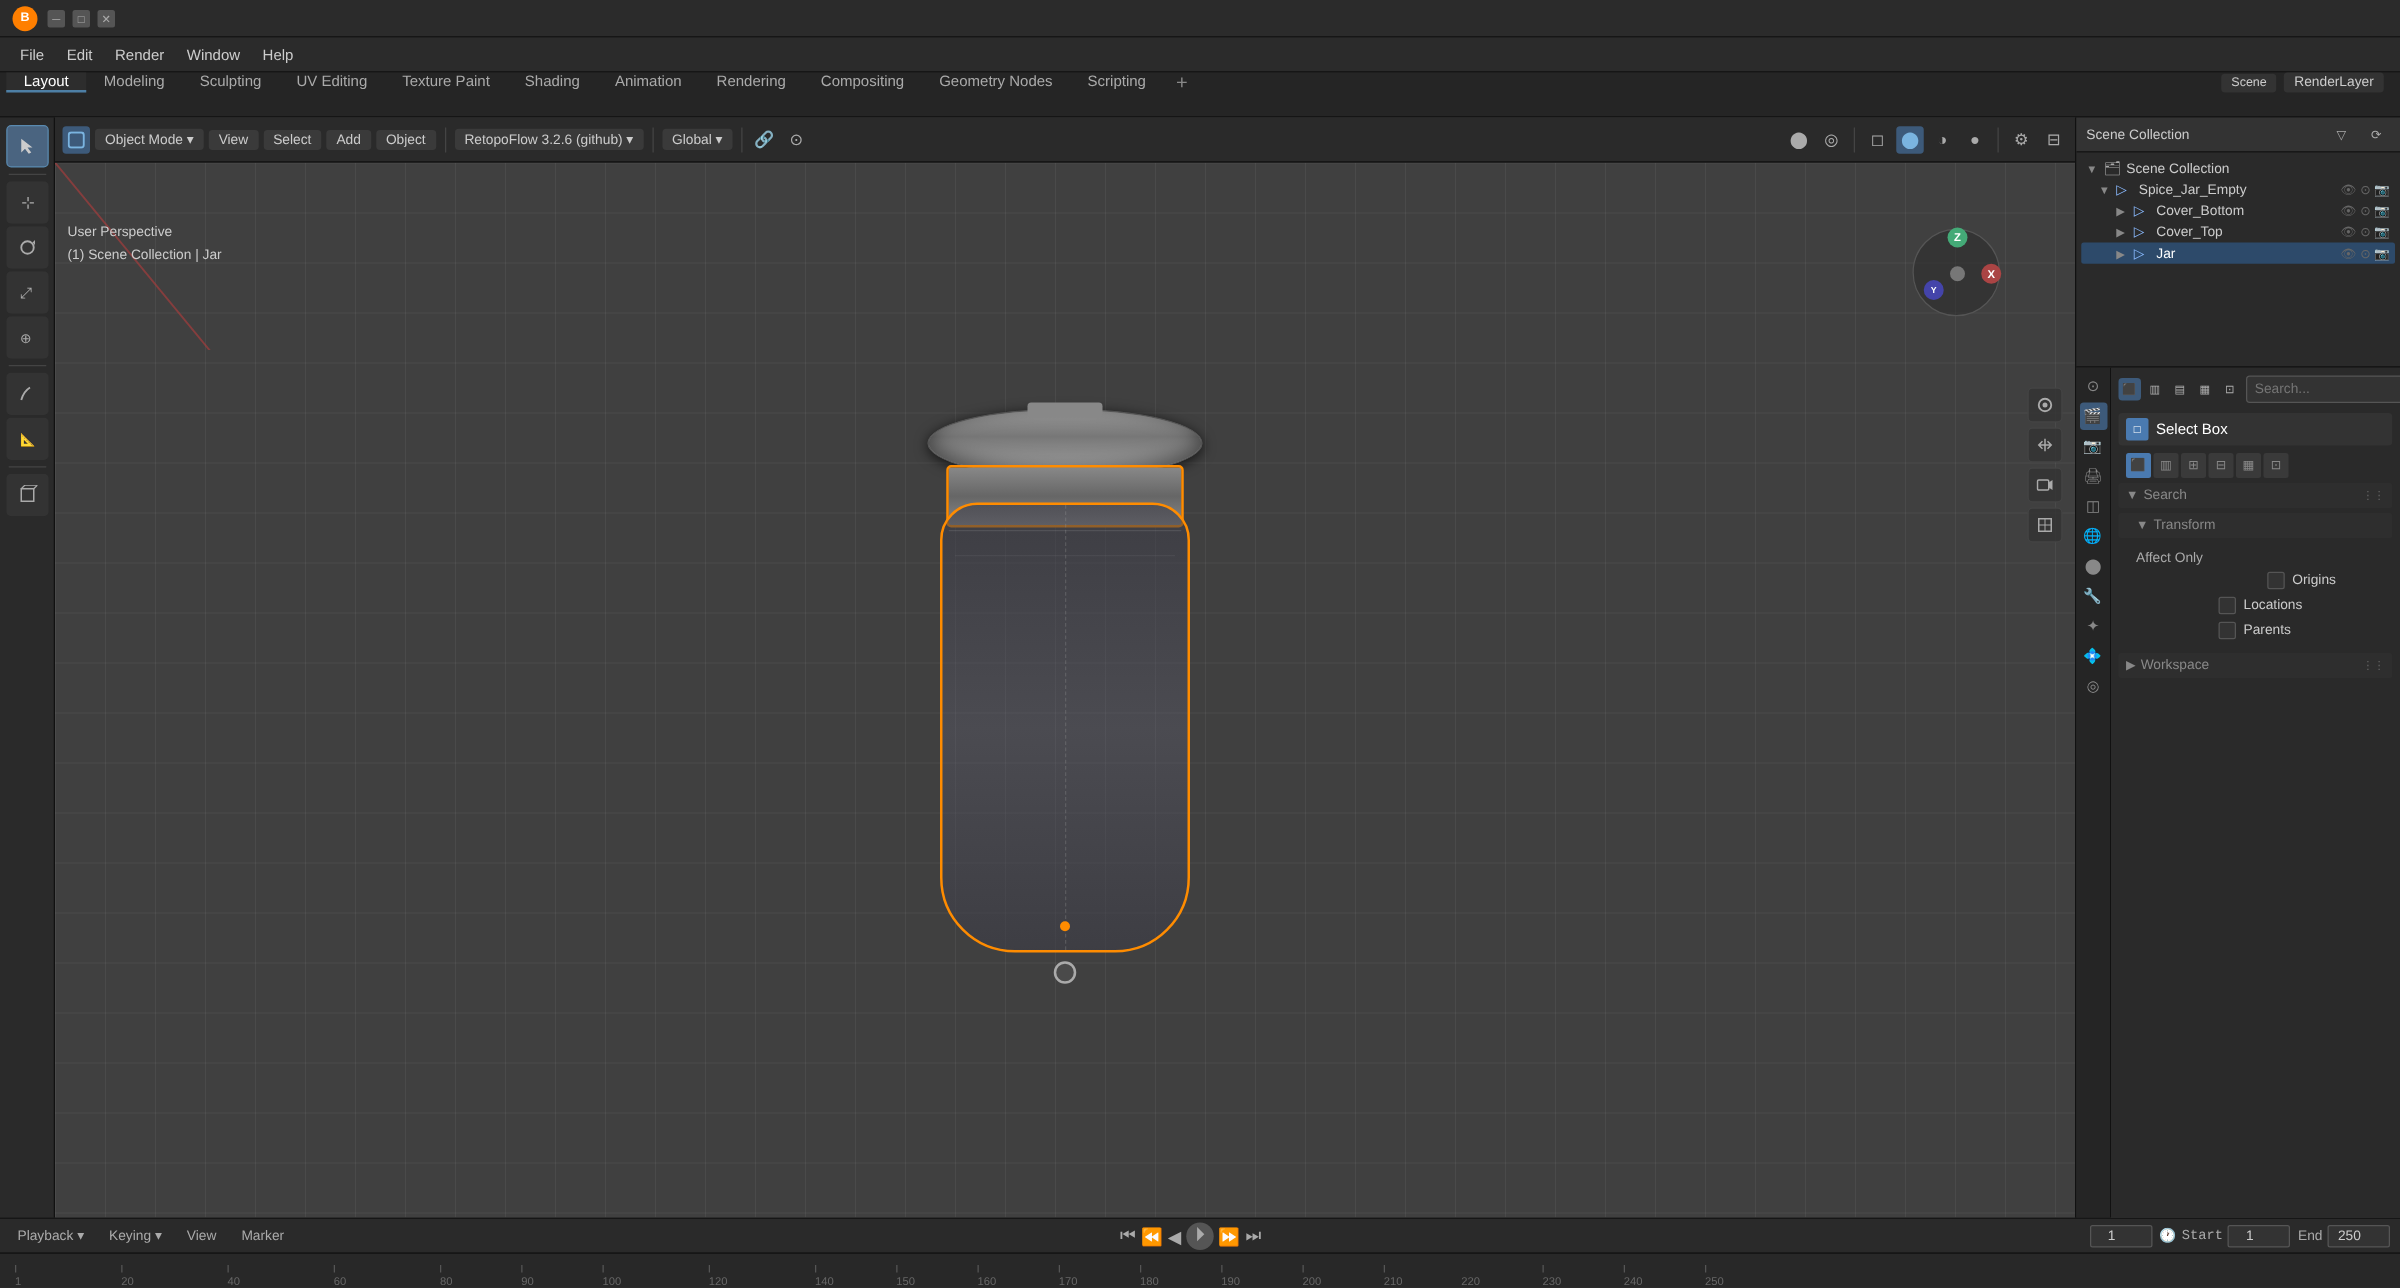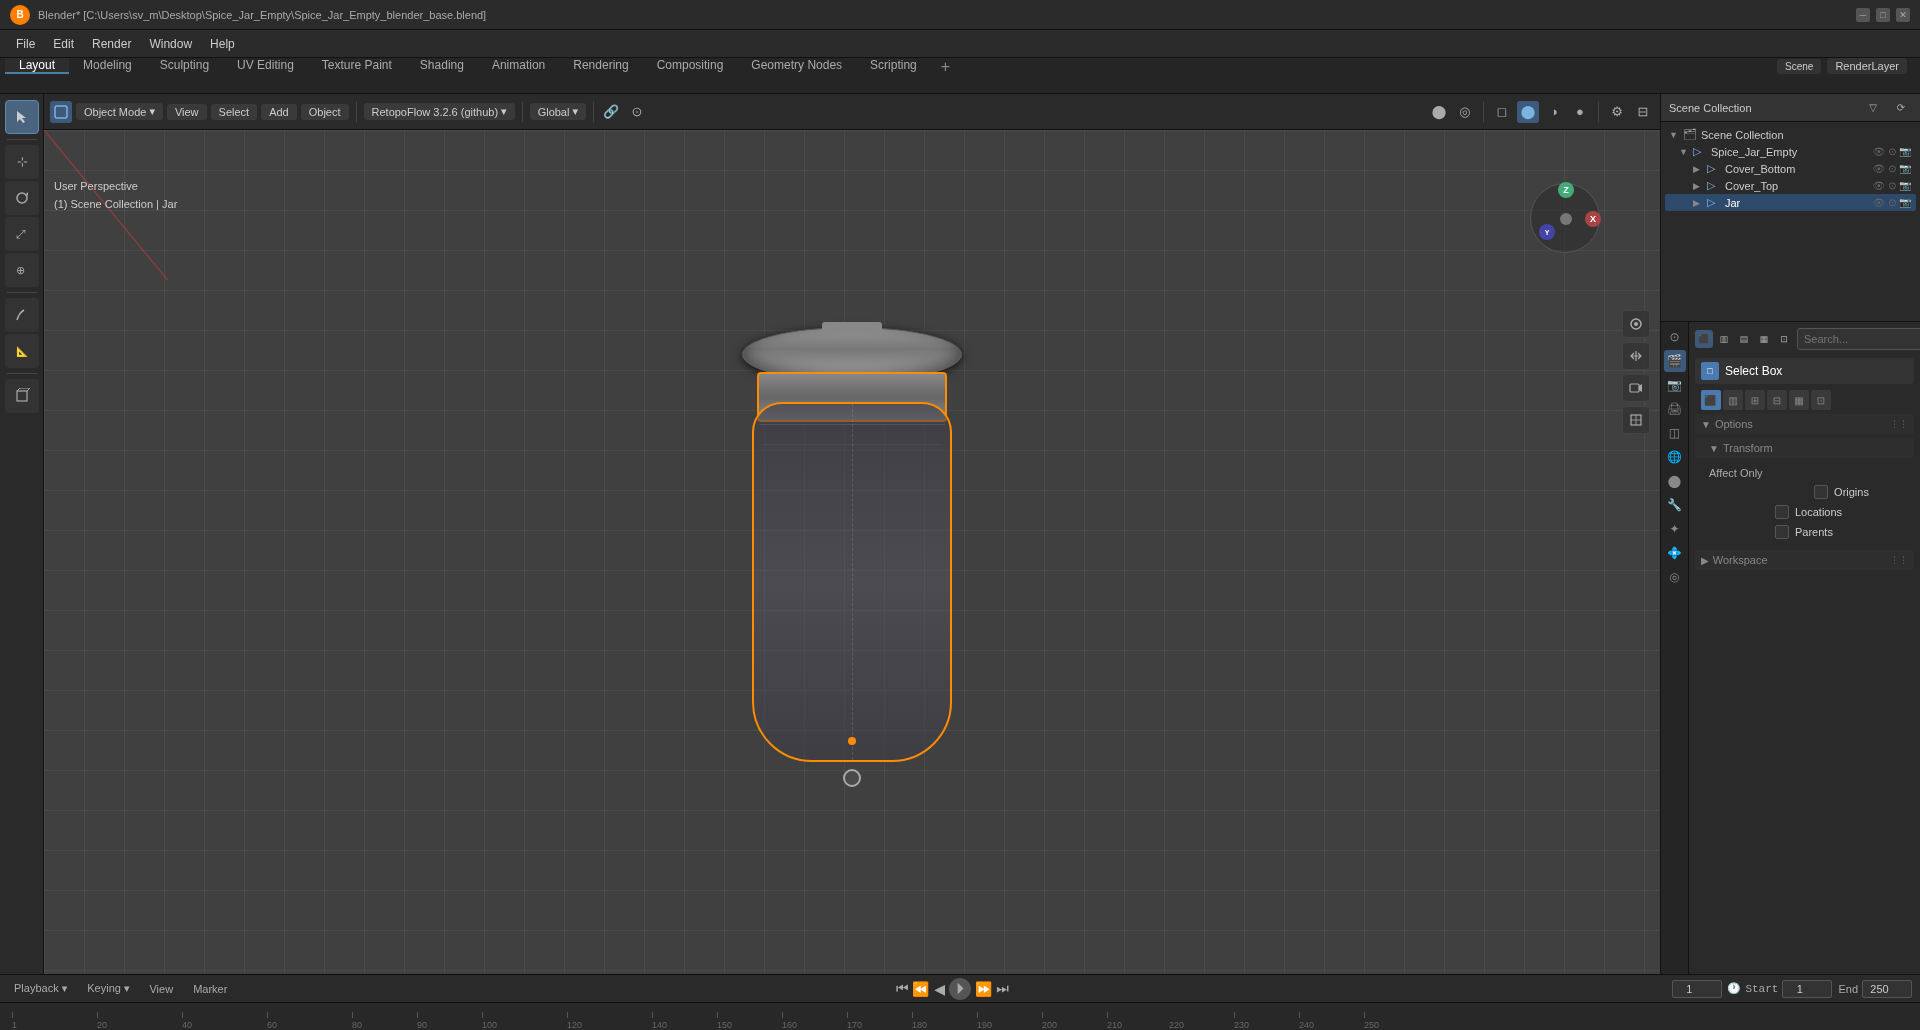--- a/index.html
+++ b/index.html
@@ -309,21 +309,21 @@
     
     #right-panel {
       width: 260px;
       background: #2a2a2a;
       border-left: 1px solid #111;
       display: flex;
       flex-direction: column;
     }
     
     #outliner {
-      height: 228px;
+      height: 200px;
       border-bottom: 1px solid #111;
       overflow: hidden;
     }
     .panel-header {
       height: 28px;
       background: #333;
       display: flex;
       align-items: center;
       padding: 0 8px;
       font-size: 11px;
@@ -513,21 +513,20 @@
     }
     .small-icon.active { background: #3d5a7a; color: #7ab4e0; }
   </style>
 </head>
 <body>
 
 <div id="titlebar">
   <div class="logo">
     <span>B</span>
   </div>
-  <span class="title">Blender* [C:\Users\sv_m\Desktop\Spice_Jar_Empty\Spice_Jar_Empty_blender_base.blend]</span>
   <div class="win-btns">
     <div class="win-btn">─</div>
     <div class="win-btn">□</div>
     <div class="win-btn">✕</div>
   </div>
 </div>
 
 <div id="menubar">
   <div class="menu-item">File</div>
   <div class="menu-item">Edit</div>
@@ -841,21 +840,21 @@
           <div class="mode-icon-btn active">⬛</div>
           <div class="mode-icon-btn">▥</div>
           <div class="mode-icon-btn">⊞</div>
           <div class="mode-icon-btn">⊟</div>
           <div class="mode-icon-btn">▦</div>
           <div class="mode-icon-btn">⊡</div>
         </div>
 
         <div class="section-title">
           <span style="font-size:10px; color:#888;">▼</span>
-          <span>Options</span>
+          <span>Search</span>
           <span style="margin-left:auto; font-size:9px; color:#666;">⋮⋮</span>
         </div>
 
         <div class="section-title" style="padding-left:14px;">
           <span style="font-size:10px; color:#888;">▼</span>
           <span>Transform</span>
         </div>
 
         <div style="padding: 4px 6px 2px 14px;">
           <span style="font-size:11px; color:#aaa;">Affect Only</span>

